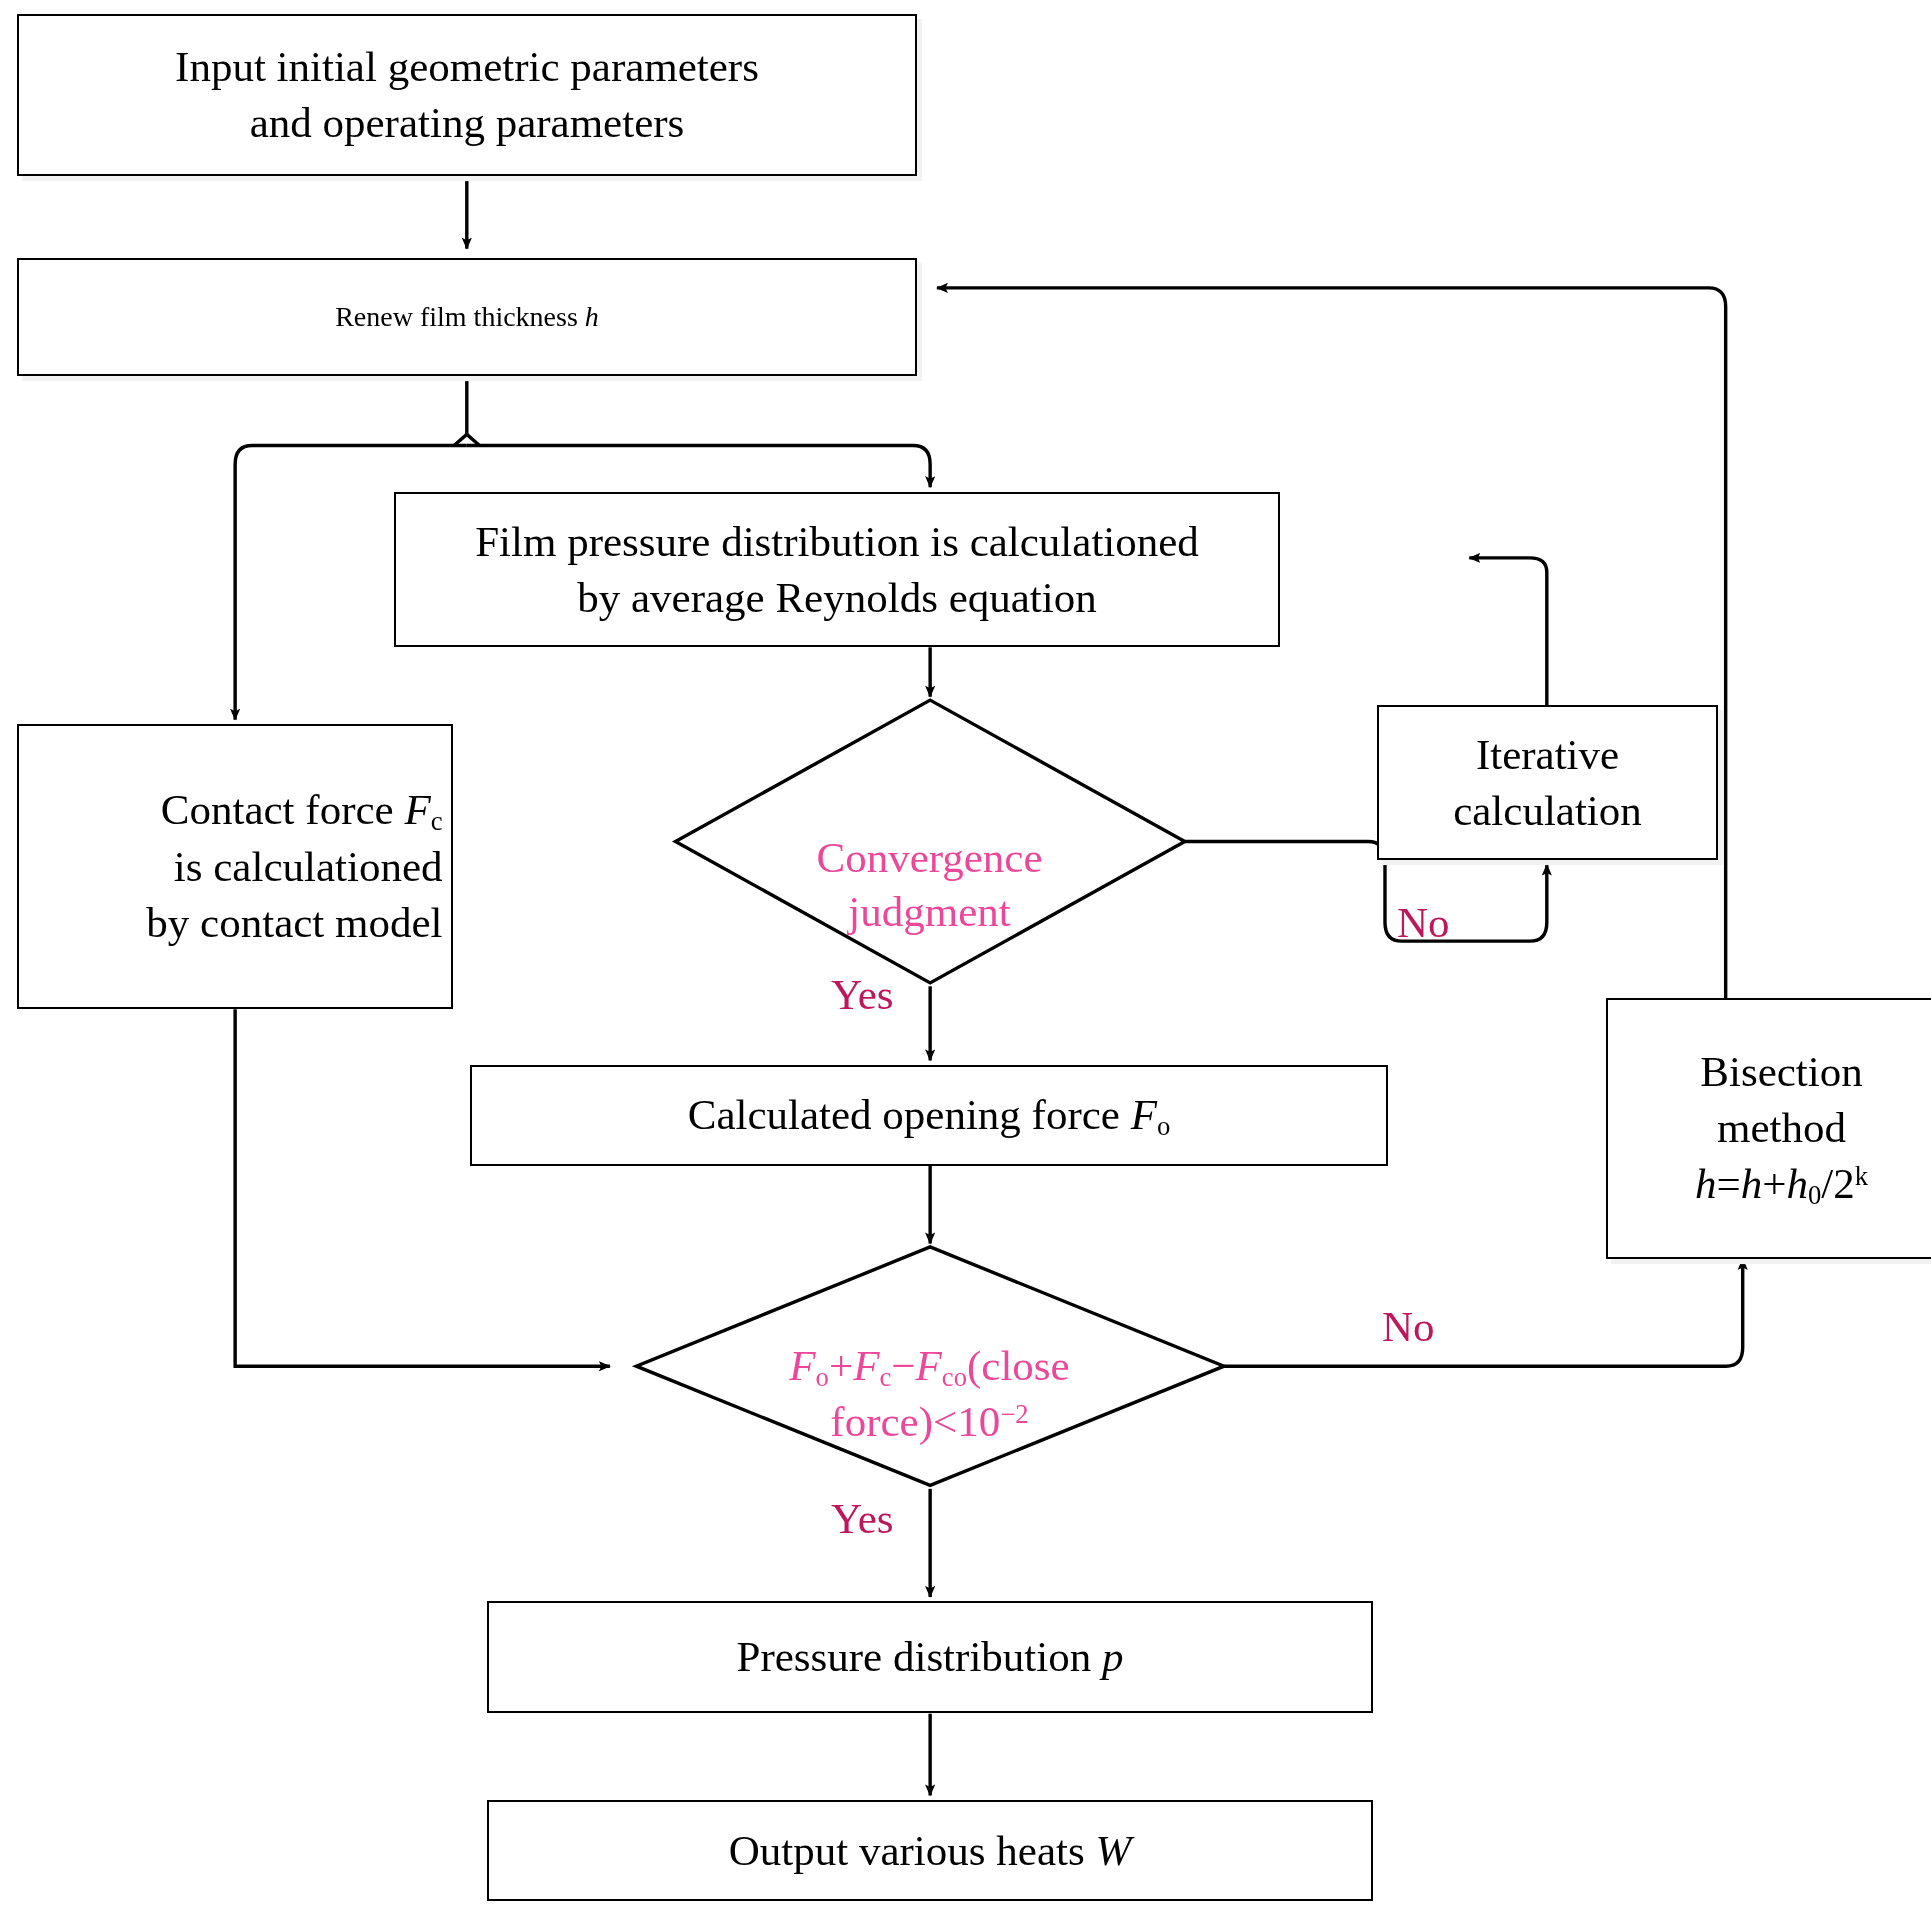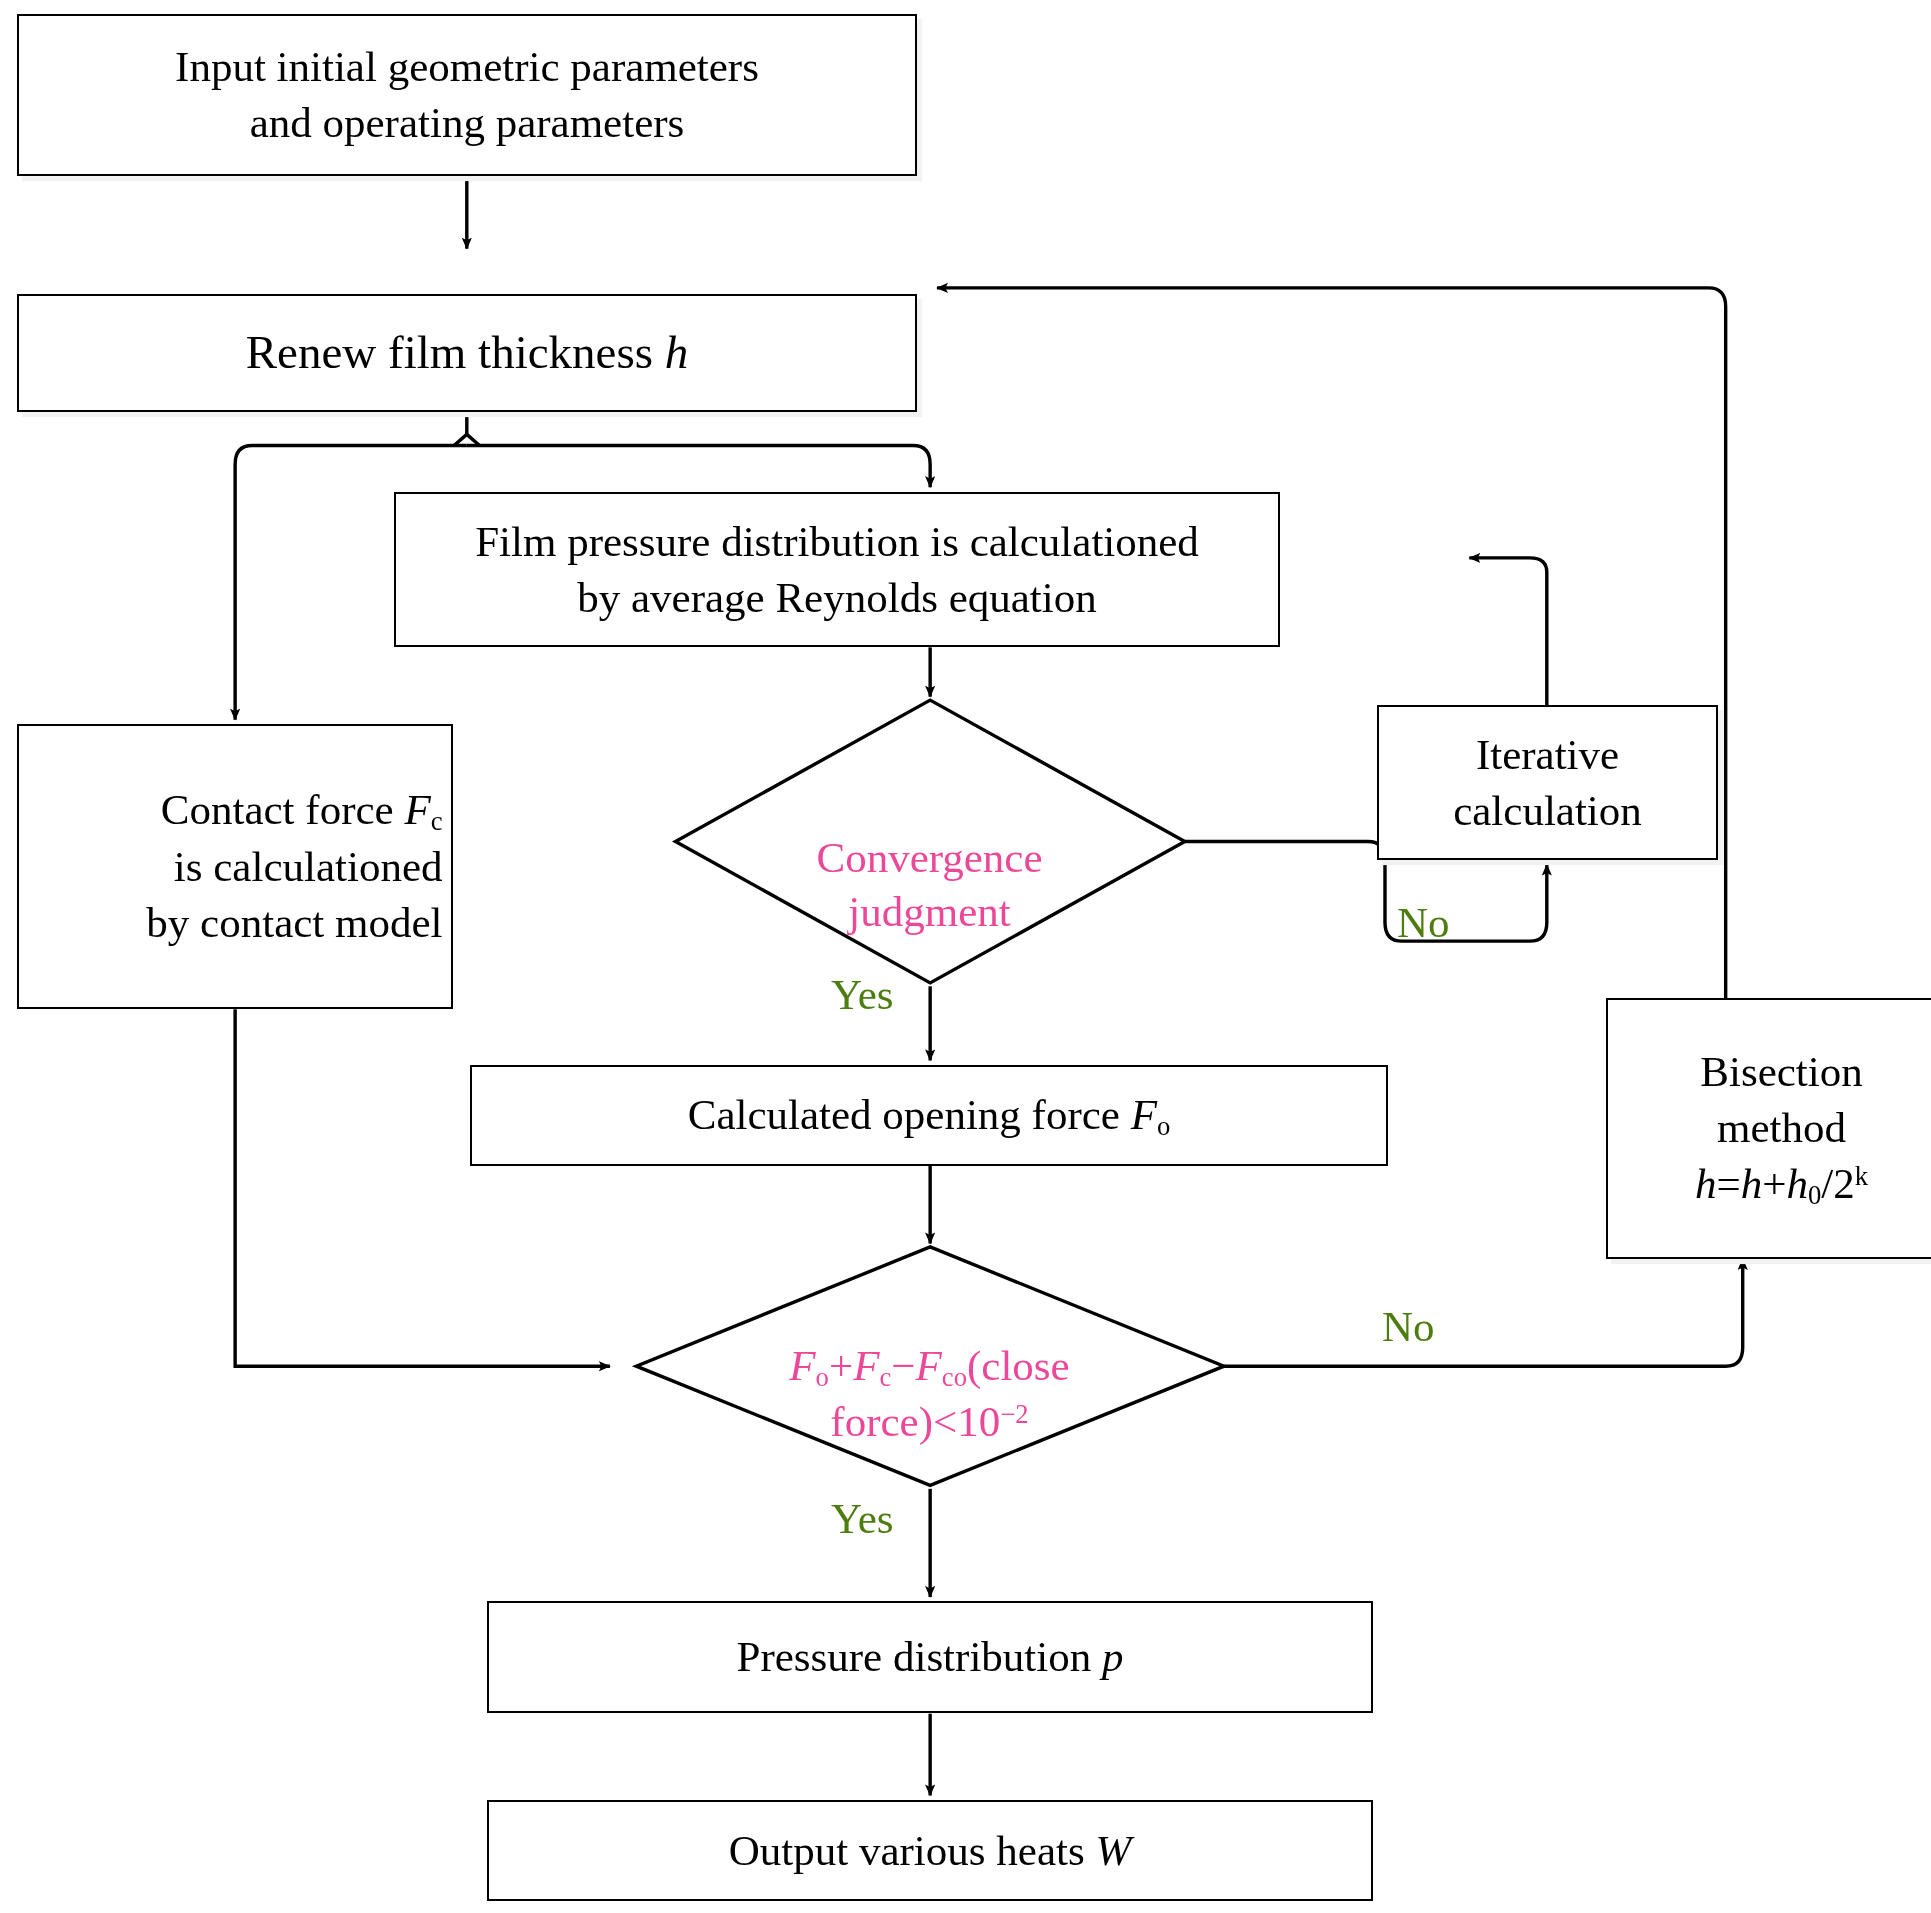--- a/index.html
+++ b/index.html
@@ -51,21 +51,21 @@
   .diamond-label {
     position: absolute;
     text-align: center;
     color: #ec4899;
     line-height: 1.26;
     white-space: pre-line;
     pointer-events: none;
   }
   .edge-label {
     position: absolute;
-    color: #4d7c0f;
+    color: #be185d;
     line-height: 1;
     white-space: nowrap;
   }
   i.mi { font-style: italic; }
   sub.sb { font-size: 0.62em; vertical-align: -0.22em; font-style: normal; }
   sup.sp { font-size: 0.62em; vertical-align: 0.50em; font-style: normal; }
 </style>
 </head>
 <body>
 
@@ -117,21 +117,21 @@
       <polygon points="1092,822 1391,988 1092,1154 793,988"></polygon>
       <polygon points="1092,1464 1437,1604 1092,1744 747,1604"></polygon>
     </g>
   </svg>
 
   <div class="node-box shadowed" style="left:17px; top:13.6px; width:900px; height:162px; font-size:43px;">
     <span class="node-text">Input initial geometric parameters
 and operating parameters</span>
   </div>
 
-  <div class="node-box shadowed" style="left:17px; top:258px; width:900px; height:118px; font-size:47px;margin-top:36px;">
+  <div class="node-box shadowed" style="left:17px; top:258px; width:900px; height:118px; font-size:28px;">
     <span class="node-text"><span>Renew  film thickness </span><i class="mi">h</i></span>
   </div>
 
   <div class="node-box" style="left:394px; top:492px; width:886px; height:155px; font-size:43px;">
     <span class="node-text">Film pressure distribution is calculationed
 by average Reynolds equation</span>
   </div>
 
   <div class="node-box" style="left:17px; top:724px; width:436px; height:285px; font-size:43px;">
     <span class="node-text left"><span>Contact force </span><i class="mi">F</i><sub class="sb">c</sub><br><span>is calculationed</span><br><span>by contact model</span></span>

